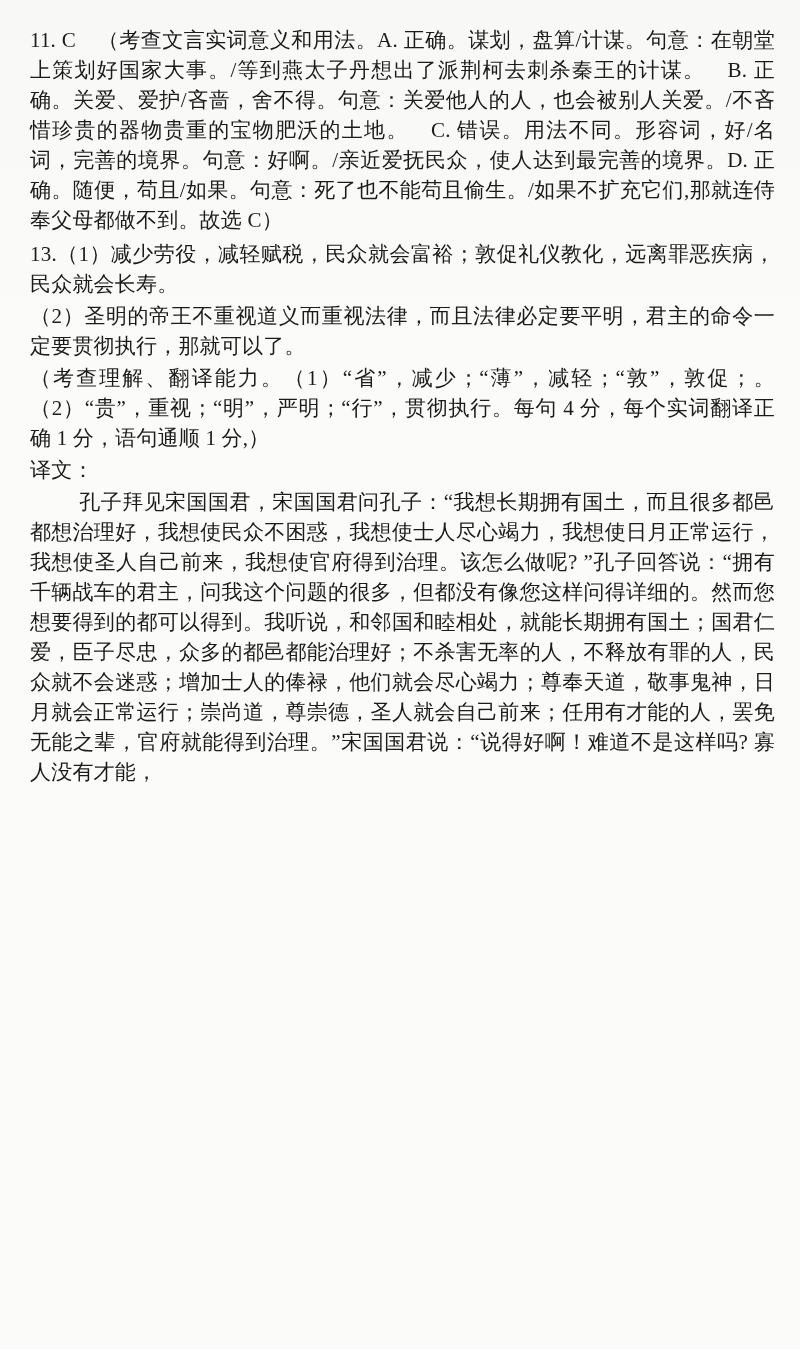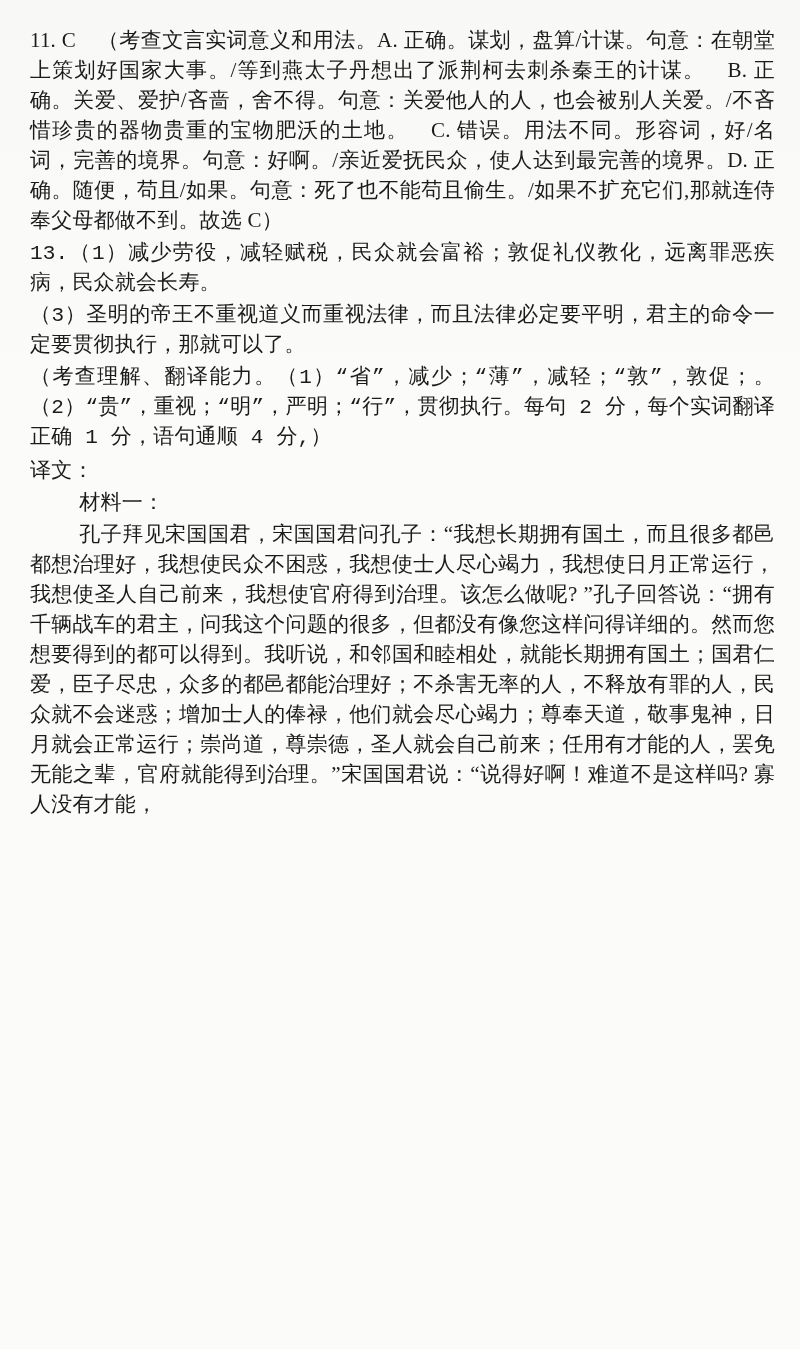--- a/index.html
+++ b/index.html
@@ -23,43 +23,42 @@
   }
   .para {
     font-family: "Liberation Serif", "DejaVu Serif", serif;
     font-size: 21px;
     line-height: 30px;
     color: #1b1b1b;
     text-align: justify;
     margin: 0 0 4px 0;
     letter-spacing: 0.2px;
   }
-  .para.tight { margin-bottom: 2px; font-family: Liberation Mono, monospace; }
+  .para.tight { margin-bottom: 2px; }
   .para.indent { text-indent: 2.35em; }
   .para.subhead { text-indent: 2.35em; margin-bottom: 2px; }
   .para.flow { margin-bottom: 0; }
   .translation-heading { margin-bottom: 2px; font-family: Liberation Serif, serif; }
 </style>
 </head>
 <body>
 
 <div class="page">
 
   <p class="para">11. C　（考查文言实词意义和用法。A. 正确。谋划，盘算/计谋。句意：在朝堂上策划好国家大事。/等到燕太子丹想出了派荆柯去刺杀秦王的计谋。　B. 正确。关爱、爱护/吝啬，舍不得。句意：关爱他人的人，也会被别人关爱。/不吝惜珍贵的器物贵重的宝物肥沃的土地。　C. 错误。用法不同。形容词，好/名词，完善的境界。句意：好啊。/亲近爱抚民众，使人达到最完善的境界。D. 正确。随便，苟且/如果。句意：死了也不能苟且偷生。/如果不扩充它们,那就连侍奉父母都做不到。故选 C）</p>
 
 
   <p class="para tight">13.（1）减少劳役，减轻赋税，民众就会富裕；敦促礼仪教化，远离罪恶疾病，民众就会长寿。</p>
 
-  <p class="para tight">（3）圣明的帝王不重视道义而重视法律，而且法律必定要平明，君主的命令一定要贯彻执行，那就可以了。</p>
+  <p class="para tight">（2）圣明的帝王不重视道义而重视法律，而且法律必定要平明，君主的命令一定要贯彻执行，那就可以了。</p>
 
-  <p class="para tight">（考查理解、翻译能力。（1）“省”，减少；“薄”，减轻；“敦”，敦促；。　（2）“贵”，重视；“明”，严明；“行”，贯彻执行。每句 2 分，每个实词翻译正确 1 分，语句通顺 4 分,）</p>
+  <p class="para tight">（考查理解、翻译能力。（1）“省”，减少；“薄”，减轻；“敦”，敦促；。　（2）“贵”，重视；“明”，严明；“行”，贯彻执行。每句 4 分，每个实词翻译正确 1 分，语句通顺 1 分,）</p>
 
 
 
   <p class="para translation-heading">译文：</p>
 
-  <p class="para subhead">材料一：</p>
 
 
 
   <p class="para indent flow">孔子拜见宋国国君，宋国国君问孔子：“我想长期拥有国土，而且很多都邑都想治理好，我想使民众不困惑，我想使士人尽心竭力，我想使日月正常运行，我想使圣人自己前来，我想使官府得到治理。该怎么做呢? ”孔子回答说：“拥有千辆战车的君主，问我这个问题的很多，但都没有像您这样问得详细的。然而您想要得到的都可以得到。我听说，和邻国和睦相处，就能长期拥有国土；国君仁爱，臣子尽忠，众多的都邑都能治理好；不杀害无率的人，不释放有罪的人，民众就不会迷惑；增加士人的俸禄，他们就会尽心竭力；尊奉天道，敬事鬼神，日月就会正常运行；崇尚道，尊崇德，圣人就会自己前来；任用有才能的人，罢免无能之辈，官府就能得到治理。”宋国国君说：“说得好啊！难道不是这样吗? 寡人没有才能，</p>
 
 </div>
 
 </body></html>

